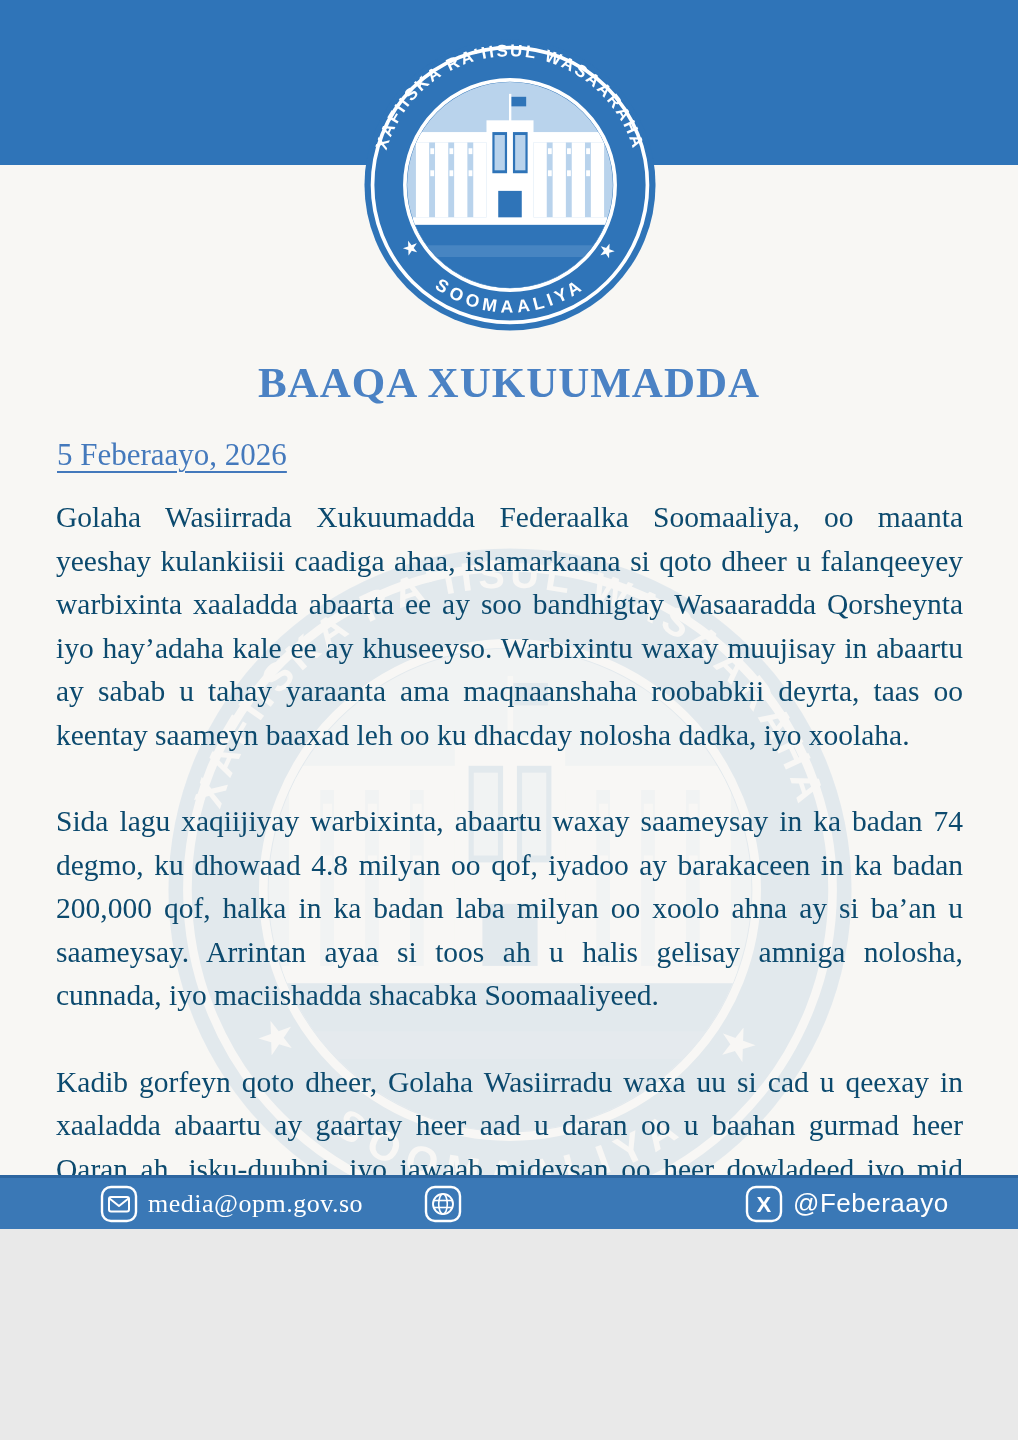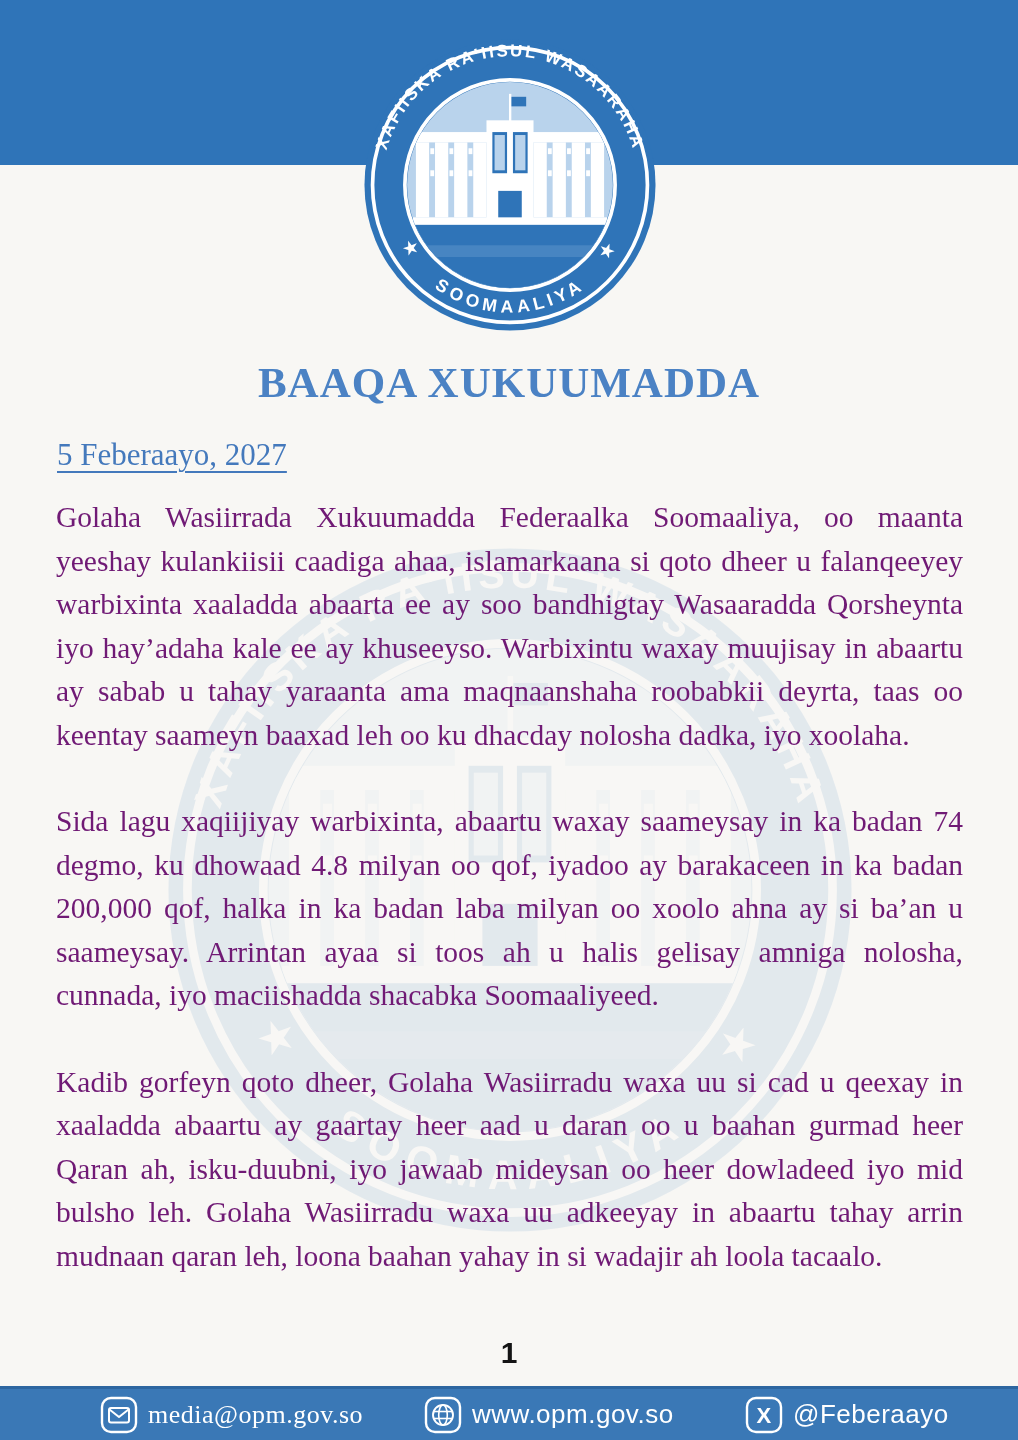--- a/index.html
+++ b/index.html
@@ -1,35 +1,35 @@
 <!DOCTYPE html>
 <html><head>
 <meta charset="utf-8">
 <style>
   html,body{margin:0;padding:0;}
   body{width:1018px;height:1440px;background:#e9e9e9;font-family:"Liberation Serif", serif;}
-  .page{position:relative;width:1018px;height:1440px;background:#f8f7f4;overflow:hidden;}
+  .page{position:relative;width:1018px;height:1229px;background:#f8f7f4;overflow:hidden;}
 
   
   .header-band{position:absolute;left:0;top:0;width:1018px;height:165px;background:#2f74b8;}
   .logo-wrap{position:absolute;left:363px;top:38px;width:294px;height:294px;}
   .logo-wrap svg{display:block;width:100%;height:100%;}
 
   
   .watermark{position:absolute;left:165px;top:545px;width:690px;height:690px;opacity:0.10;pointer-events:none;}
   .watermark svg{display:block;width:100%;height:100%;}
 
   
   .doc-title{position:absolute;left:0;top:358px;width:1018px;text-align:center;
              font-size:43px;font-weight:700;letter-spacing:1px;color:#4b82c4;}
   .doc-date{position:absolute;left:57px;top:437px;font-size:31px;color:#4479bc;
             text-decoration:underline;text-underline-offset:6px;text-decoration-thickness:2px;}
 
   
-  .doc-body{position:absolute;left:56px;top:496px;width:907px;color:#701a75;}
+  .doc-body{position:absolute;left:56px;top:496px;width:907px;color:#0c4a6e;}
   .doc-body p{margin:0 0 43px 0;font-size:29.5px;line-height:43.5px;text-align:justify;}
 
   
   .page-number{position:absolute;left:0;top:1336px;width:1018px;text-align:center;
                font-family:"Liberation Sans", sans-serif;font-size:30px;font-weight:600;color:#141414;}
 
   
   .footer-band{position:absolute;left:0;bottom:0;width:1018px;height:54px;background:#3a78b6;
                border-top:3px solid #2d66a0;box-sizing:border-box;}
   .footer-item{position:absolute;top:0;height:51px;display:flex;align-items:center;gap:10px;
@@ -116,21 +116,21 @@
       </svg>
   </div>
 
   <div class="watermark">
     <svg viewBox="0 0 200 200">
         <use href="#seal-def"></use>
       </svg>
   </div>
 
   <div class="doc-title">BAAQA XUKUUMADDA</div>
-  <div class="doc-date">5 Feberaayo, 2027</div>
+  <div class="doc-date">5 Feberaayo, 2026</div>
 
   <div class="doc-body">
     <p>Golaha Wasiirrada Xukuumadda Federaalka Soomaaliya, oo maanta yeeshay kulankiisii caadiga ahaa, islamarkaana si qoto dheer u falanqeeyey warbixinta xaaladda abaarta ee ay soo bandhigtay Wasaaradda Qorsheynta iyo hay’adaha kale ee ay khuseeyso. Warbixintu waxay muujisay in abaartu ay sabab u tahay yaraanta ama maqnaanshaha roobabkii deyrta, taas oo keentay saameyn baaxad leh oo ku dhacday nolosha dadka, iyo xoolaha.</p>
     <p>Sida lagu xaqiijiyay warbixinta, abaartu waxay saameysay in ka badan 74 degmo, ku dhowaad 4.8 milyan oo qof, iyadoo ay barakaceen in ka badan 200,000 qof, halka in ka badan laba milyan oo xoolo ahna ay si ba’an u saameysay. Arrintan ayaa si toos ah u halis gelisay amniga nolosha, cunnada, iyo maciishadda shacabka Soomaaliyeed.</p>
     <p>Kadib gorfeyn qoto dheer, Golaha Wasiirradu waxa uu si cad u qeexay in xaaladda abaartu ay gaartay heer aad u daran oo u baahan gurmad heer Qaran ah, isku-duubni, iyo jawaab mideysan oo heer dowladeed iyo mid bulsho leh. Golaha Wasiirradu waxa uu adkeeyay in abaartu tahay arrin mudnaan qaran leh, loona baahan yahay in si wadajir ah loola tacaalo.</p>
   </div>
 
   <div class="page-number">1</div>
 
   <div class="footer-band">
@@ -147,21 +147,20 @@
     <div class="footer-item fi-2">
       <span>
         <svg viewBox="0 0 38 38">
           <rect x="2" y="2" width="34" height="34" rx="9" fill="none" stroke="#ffffff" stroke-width="2.4"></rect>
           <circle cx="19" cy="19" r="10" fill="none" stroke="#ffffff" stroke-width="1.9"></circle>
           <ellipse cx="19" cy="19" rx="4.3" ry="10" fill="none" stroke="#ffffff" stroke-width="1.6"></ellipse>
           <line x1="9.5" y1="15.5" x2="28.5" y2="15.5" stroke="#ffffff" stroke-width="1.6"></line>
           <line x1="9.5" y1="22.5" x2="28.5" y2="22.5" stroke="#ffffff" stroke-width="1.6"></line>
         </svg>
       </span>
-      <span>www.opm.gov.so</span>
     </div>
     <div class="footer-item fi-3">
       <span>
         <svg viewBox="0 0 38 38">
           <rect x="2" y="2" width="34" height="34" rx="9" fill="none" stroke="#ffffff" stroke-width="2.4"></rect>
           <text x="19" y="27" text-anchor="middle" font-family="Liberation Sans, sans-serif" font-size="22" font-weight="700" fill="#ffffff">X</text>
         </svg>
       </span>
       <span>@Feberaayo</span>
     </div>

